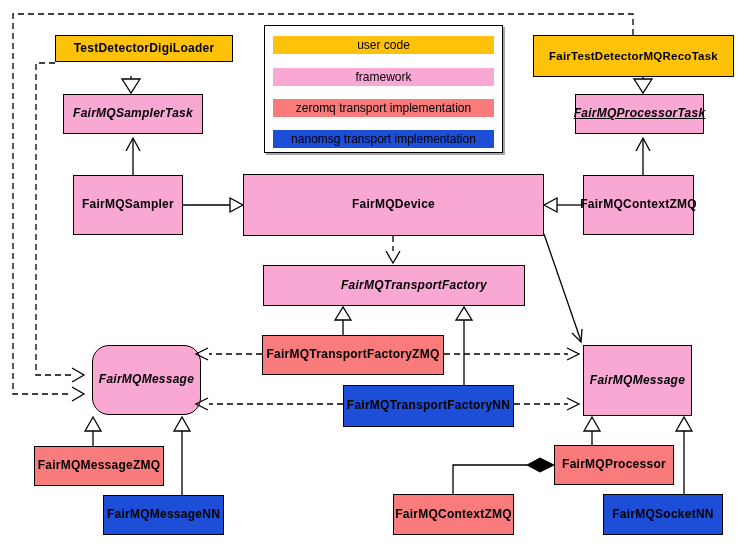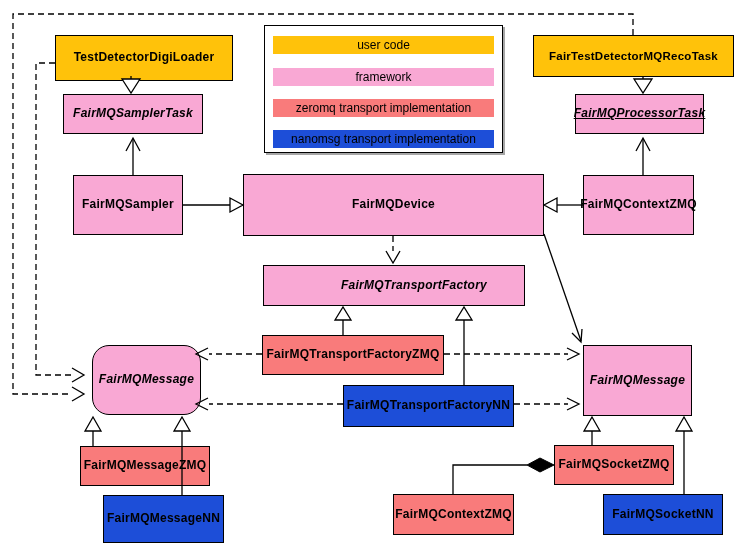--- a/index.html
+++ b/index.html
@@ -45,21 +45,21 @@
   #edges line,#edges path,#edges polyline{stroke:#000;stroke-width:1.3;fill:none;}
   #edges .dashed{stroke-dasharray:6 4;}
   #edges polygon.tri{fill:#fff;stroke:#000;stroke-width:1.3;}
   #edges polygon.diamond{fill:#000;stroke:#000;}
 </style>
 </head>
 <body>
 
 <div id="canvas">
 
-  <div class="node uc" style="left:55px;top:35px;width:178px;height:46px;">TestDetectorDigiLoader</div>
+  <div class="node uc" style="left:55px;top:35px;width:178px;height:27px;">TestDetectorDigiLoader</div>
 
   <div class="node uc" style="left:533px;top:35px;width:201px;height:42px;font-size:11.5px;">FairTestDetectorMQRecoTask</div>
 
   <div class="node fw abs" style="left:63px;top:94px;width:140px;height:40px;">FairMQSamplerTask</div>
 
   <div class="node fw abs" style="left:575px;top:94px;width:129px;height:40px;text-decoration:underline;">FairMQProcessorTask</div>
 
   <div class="node fw" style="left:73px;top:175px;width:110px;height:60px;">FairMQSampler</div>
 
   <div class="node fw" style="left:243px;top:174px;width:301px;height:62px;">FairMQDevice</div>
@@ -69,25 +69,25 @@
   <div class="node fw abs" style="left:263px;top:265px;width:262px;height:41px;padding-left:40px;">FairMQTransportFactory</div>
 
   <div class="node fw abs" style="left:92px;top:345px;width:109px;height:70px;border-radius:17px;">FairMQMessage</div>
 
   <div class="node fw abs" style="left:583px;top:345px;width:109px;height:71px;">FairMQMessage</div>
 
   <div class="node zmq" style="left:262px;top:335px;width:182px;height:40px;">FairMQTransportFactoryZMQ</div>
 
   <div class="node nn" style="left:343px;top:385px;width:171px;height:42px;">FairMQTransportFactoryNN</div>
 
-  <div class="node zmq" style="left:34px;top:446px;width:130px;height:40px;margin-left:46px;">FairMQMessageZMQ</div>
-
-  <div class="node nn" style="left:103px;top:495px;width:121px;height:48px;">FairMQMessageNN</div>
-
-  <div class="node zmq" style="left:554px;top:445px;width:120px;height:40px;">FairMQSocketZMQ</div>
+  <div class="node zmq" style="left:34px;top:446px;width:130px;height:40px;">FairMQMessageZMQ</div>
+
+  <div class="node nn" style="left:103px;top:495px;width:121px;height:40px;">FairMQMessageNN</div>
+
+  <div class="node zmq" style="left:554px;top:445px;width:120px;height:40px;">FairMQProcessor</div>
 
   <div class="node zmq" style="left:393px;top:494px;width:121px;height:41px;">FairMQContextZMQ</div>
 
   <div class="node nn" style="left:603px;top:494px;width:120px;height:41px;">FairMQSocketNN</div>
 
   <div id="legend">
     <div class="legend-row uc" style="top:10px;">user code</div>
     <div class="legend-row fw" style="top:42px;">framework</div>
     <div class="legend-row zmq" style="top:73px;">zeromq transport implementation</div>
     <div class="legend-row nn" style="top:104px;">nanomsg transport implementation</div>

